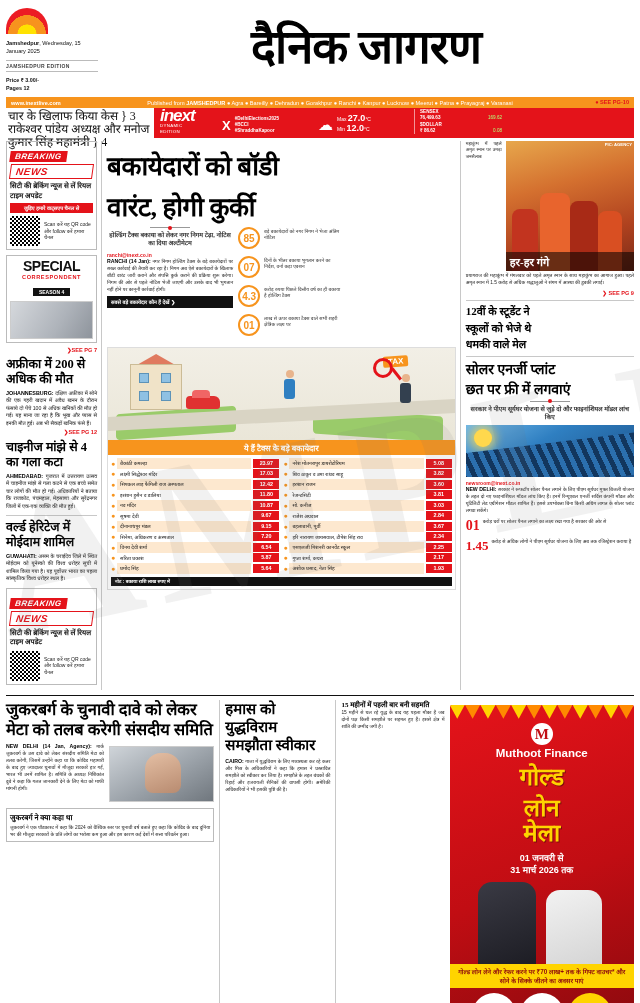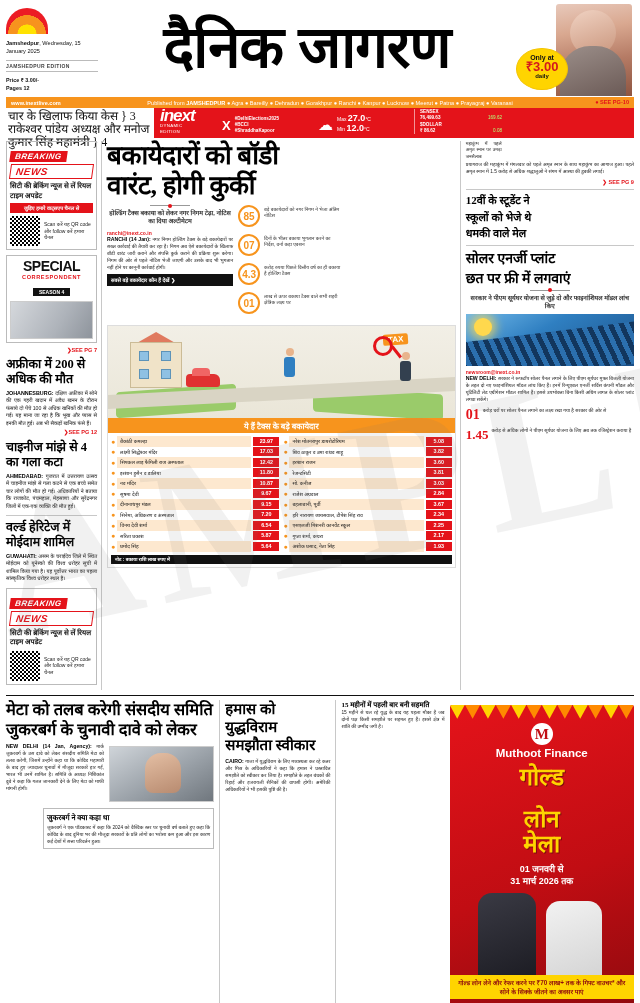--- a/index.html
+++ b/index.html
@@ -29,22 +29,22 @@
   .mh-edition {
     font-size:5px; letter-spacing:.4px; color:#444;
     border-top:1px solid #bbb; border-bottom:1px solid #bbb;
     padding:2px 0; margin-bottom:4px; font-weight:bold;
   }
   .mh-price { font-size:5.4px; line-height:1.6; font-weight:bold; color:#111; }
   .mh-title {
     flex:1; text-align:center; position:relative;
   }
   .mh-title .hindi {
-    font-family:Liberation Sans, sans-serif;
-    font-weight:bold; font-size:58px; letter-spacing:-1px;
+    font-family:Liberation Serif, serif;
+    font-weight:bold; font-size:47px; letter-spacing:-1px;
     line-height:86px; color:#000; white-space:nowrap;
   }
   .mh-right { width:118px; position:relative; }
   .celeb {
     position:absolute; right:2px; top:0; width:76px; height:92px;
     background:linear-gradient(170deg,#e8c9bb 0%,#d9a890 30%,#b57b65 62%,#8d5440 100%);
     border-radius:3px 3px 0 0;
   }
   .celeb::before {
     content:""; position:absolute; left:14px; top:6px; width:46px; height:46px;
@@ -146,21 +146,21 @@
     font-family:"Liberation Serif",serif; font-weight:bold;
     font-size:12.5px; line-height:15px; color:#000; margin-bottom:3px;
   }
   .nl-body { font-size:5.2px; line-height:7.4px; text-align:justify; color:#222; }
   .nl-body .dl { font-weight:bold; color:#000; font-size:5.4px; }
   .nl-item { margin-bottom:5px; }
   .rule { border-top:1px solid #c8c8c8; margin:4px 0; }
   
   .lead-h {
     font-family:"Liberation Serif",serif; font-weight:bold;
-    font-size:26px; line-height:30px; color:#000; letter-spacing:-.5px;
+    font-size:26px; line-height:30px; color:#000; letter-spacing:-.5px;margin-top:11px;
   }
   .lead-flex { display:flex; gap:5px; margin-top:4px; }
   .lead-col-a { width:126px; }
   .lead-col-b { width:112px; }
   .lead-col-c { width:104px; }
   .kicker {
     font-family:"Liberation Serif",serif; font-size:6.4px; line-height:8.4px;
     color:#333; font-weight:bold; text-align:center; padding-top:4px;
   }
   .kicker-dot { width:40px; height:1px; background:#999; margin:0 auto 3px; position:relative; }
@@ -271,21 +271,21 @@
   .mid-h.s { font-size:15px; line-height:18px; }
   .zuck-img {
     height:56px; margin:3px 0; border:1px solid #ccc;
     background:linear-gradient(150deg,#cfd4d9,#9aa1a8 55%,#70777e);
     position:relative;
   }
   .zuck-img::after {
     content:""; position:absolute; left:34%; top:12%; width:36px; height:40px;
     border-radius:16px 16px 8px 8px; background:linear-gradient(160deg,#e4bfa4,#b88b70);
   }
-  .quote-box { border:1px solid #bbb; padding:3px; margin-top:3px;margin-left:37px; }
+  .quote-box { border:1px solid #bbb; padding:3px; margin-top:3px; }
   .quote-h { font-family:"Liberation Serif",serif; font-weight:bold; font-size:7.4px; margin-bottom:2px; }
   
   .ad {
     margin-top:5px; background:linear-gradient(160deg,#e4131a 0%,#c10d13 55%,#8e0a0e 100%);
     position:relative; overflow:hidden; height:315px; border-radius:2px;
   }
   .bunting { height:14px; display:flex; }
   .bunting i {
     flex:1; height:14px; background:#ffd400;
     clip-path:polygon(0 0,100% 0,50% 100%);
@@ -347,28 +347,20 @@
         <b>Jamshedpur</b><span>, Wednesday, 15 January 2025</span>
       </div>
       <div class="mh-edition">JAMSHEDPUR EDITION</div>
       <div class="mh-price">
         <div>Price ₹ 3.00/-</div>
         <div>Pages 12</div>
       </div>
     </div>
     <div class="mh-title">
       <div class="hindi">दैनिक जागरण</div>
-    </div>
-    <div class="mh-right">
-      <div class="celeb"></div>
-      <div class="pricebadge">
-        <div class="l1">Only at</div>
-        <div class="l2">₹3.00</div>
-        <div class="l3">daily</div>
-      </div>
     </div>
   </div>
 
   <div class="orange-bar">
     <div class="web">www.inextlive.com</div>
     <div class="pubs">
       <span>Published from </span><b>JAMSHEDPUR</b><span> ● Agra ● Bareilly ● Dehradun ● Gorakhpur ● Ranchi ● Kanpur ● Lucknow ● Meerut ● Patna ● Prayagraj ● Varanasi</span>
     </div>
     <div class="seepg">● SEE PG-10</div>
   </div>
@@ -666,20 +658,30 @@
         </div>
         <div class="legend">नोट : बकाया राशि लाख रुपए में</div>
       </div>
     </div>
 
     <div class="col-r vline" style="padding-left:5px">
       <div style="display:flex;gap:4px">
         <div style="width:36px">
           <div class="body-txt" style="font-size:4.6px;line-height:6.4px">महाकुंभ में पहले अमृत स्नान पर उमड़ा जनसैलाब</div>
         </div>
+        <div style="flex:1;position:relative">
+          <div class="photo">
+            <div class="pic-agency">PIC: AGENCY</div>
+            <div class="fig" style="left:6px;width:26px;height:62px;background:#c2341f"></div>
+            <div class="fig" style="left:34px;width:30px;height:78px;background:#e8642d"></div>
+            <div class="fig" style="left:64px;width:28px;height:70px;background:#a82a16"></div>
+            <div class="fig" style="left:92px;width:24px;height:60px;background:#d94f22"></div>
+            <div class="cap-bar">हर-हर गंगे</div>
+          </div>
+        </div>
       </div>
       <div class="photo-cap">प्रयागराज की महाकुंभ में मंगलवार को पहले अमृत स्नान के साथ महाकुंभ का आगाज हुआ। पहले अमृत स्नान में 1.5 करोड़ से अधिक श्रद्धालुओं ने संगम में आस्था की डुबकी लगाई।</div>
       <div class="seepg">❯ SEE PG 9</div>
 
       <div class="rule"></div>
 
       <div class="r-h sm">12वीं के स्टूडेंट ने</div>
       <div class="r-h sm">स्कूलों को भेजे थे</div>
       <div class="r-h sm">धमकी वाले मेल</div>
 
@@ -701,22 +703,22 @@
       </div>
       <div style="display:flex;gap:3px;margin-top:4px">
         <div style="font-size:13px;font-weight:bold;color:#e4131a;font-family:'Liberation Serif',serif">1.45</div>
         <div class="body-txt" style="flex:1">करोड़ से अधिक लोगों ने पीएम सूर्यघर योजना के लिए अब तक रजिस्ट्रेशन कराया है</div>
       </div>
     </div>
   </div>
 
   <div class="mid">
     <div class="mid-a">
+      <div class="mid-h">जुकरबर्ग के चुनावी दावे को लेकर</div>
       <div class="mid-h">मेटा को तलब करेगी संसदीय समिति</div>
-      <div class="mid-h">जुकरबर्ग के चुनावी दावे को लेकर</div>
       <div style="display:flex;gap:5px;margin-top:3px">
         <div style="width:98px">
           <div class="body-txt">
             <span class="dateline">NEW DELHI (14 Jan, Agency):</span>
             <span>मार्क जुकरबर्ग के उस दावे को लेकर संसदीय समिति मेटा को तलब करेगी, जिसमें उन्होंने कहा था कि कोविड महामारी के बाद हुए ज्यादातर चुनावों में मौजूदा सरकारें हार गईं, भारत भी उनमें शामिल है। समिति के अध्यक्ष निशिकांत दुबे ने कहा कि गलत जानकारी देने के लिए मेटा को माफी मांगनी होगी।</span>
           </div>
         </div>
         <div style="flex:1">
           <div class="zuck-img"></div>
         </div>
@@ -755,21 +757,21 @@
             <i></i>
             <i></i>
             <i></i>
             <i></i>
         </div>
         <div class="ad-logo">
           <div class="mark">M</div>
           <div class="nm">Muthoot Finance</div>
         </div>
         <div class="ad-hero">गोल्ड</div>
-        <div class="ad-hero" style="margin-top:17px">लोन</div>
+        <div class="ad-hero" style="margin-top:6px">लोन</div>
         <div class="ad-hero" style="margin-top:0">मेला</div>
         <div class="ad-dates">
           <div>01 जनवरी से</div>
           <div>31 मार्च 2026 तक</div>
         </div>
         <div class="ad-figs">
           <div class="ad-fig" style="left:28px;width:58px;height:82px;background:linear-gradient(160deg,#3a3a44,#1d1d24)"></div>
           <div class="ad-fig" style="left:96px;width:56px;height:74px;background:linear-gradient(160deg,#f2f2f2,#d5d5d5)"></div>
         </div>
         <div class="ad-strip">गोल्ड लोन लेने और रेफर करने पर ₹70 लाख+ तक के गिफ्ट वाउचर* और सोने के सिक्के जीतने का अवसर पाएं</div>

